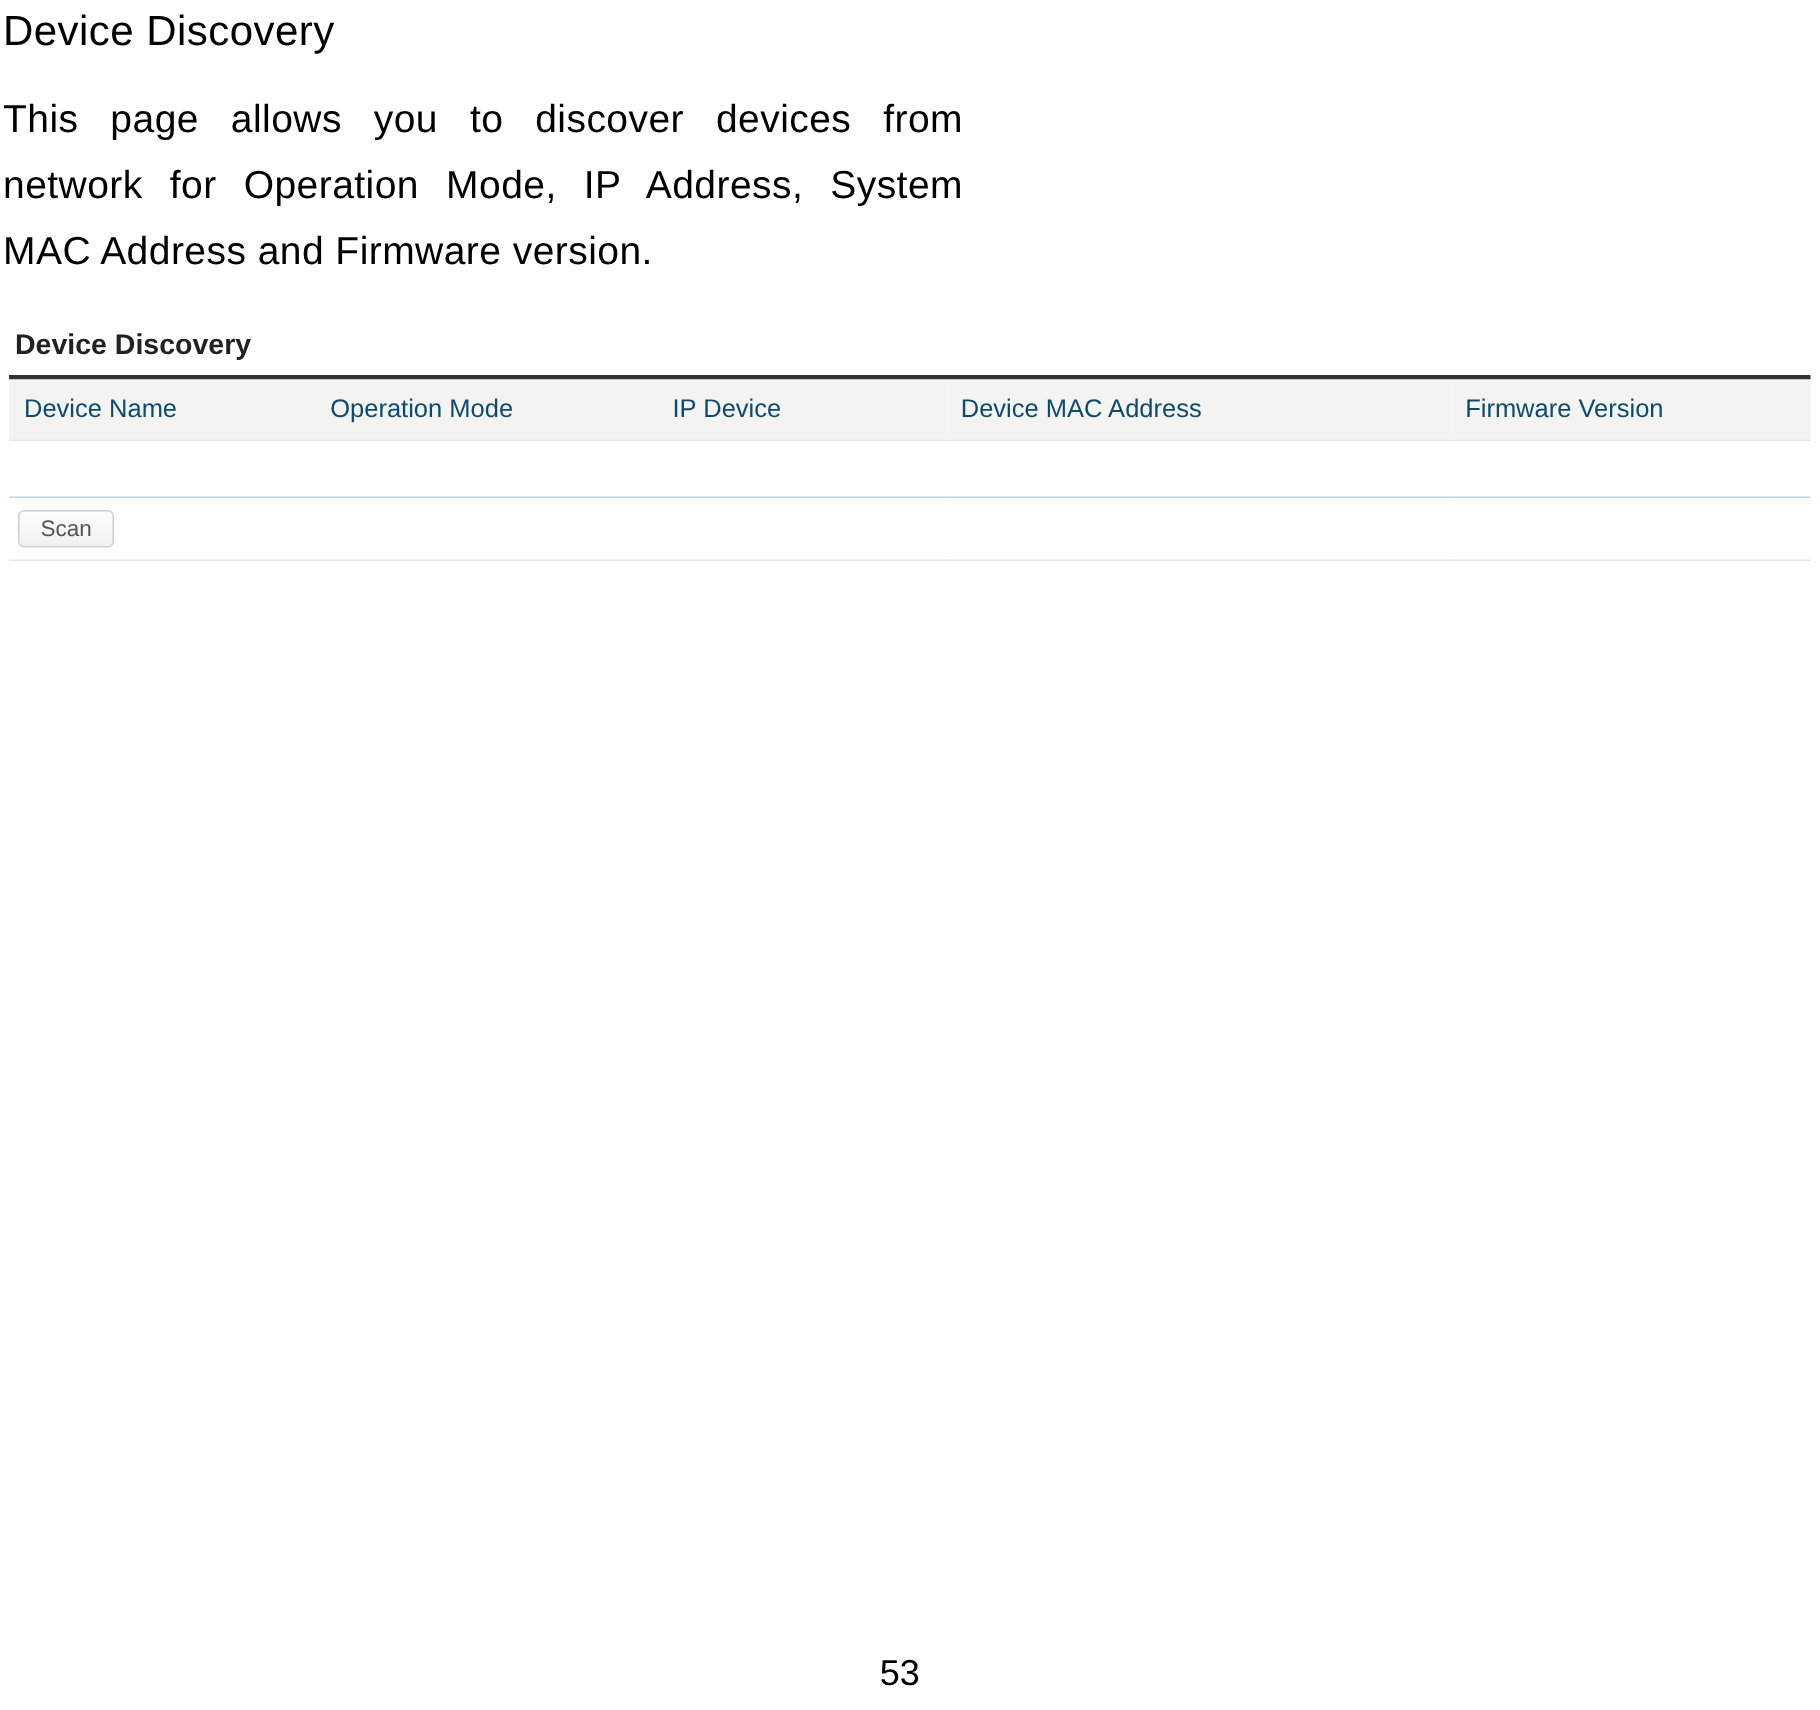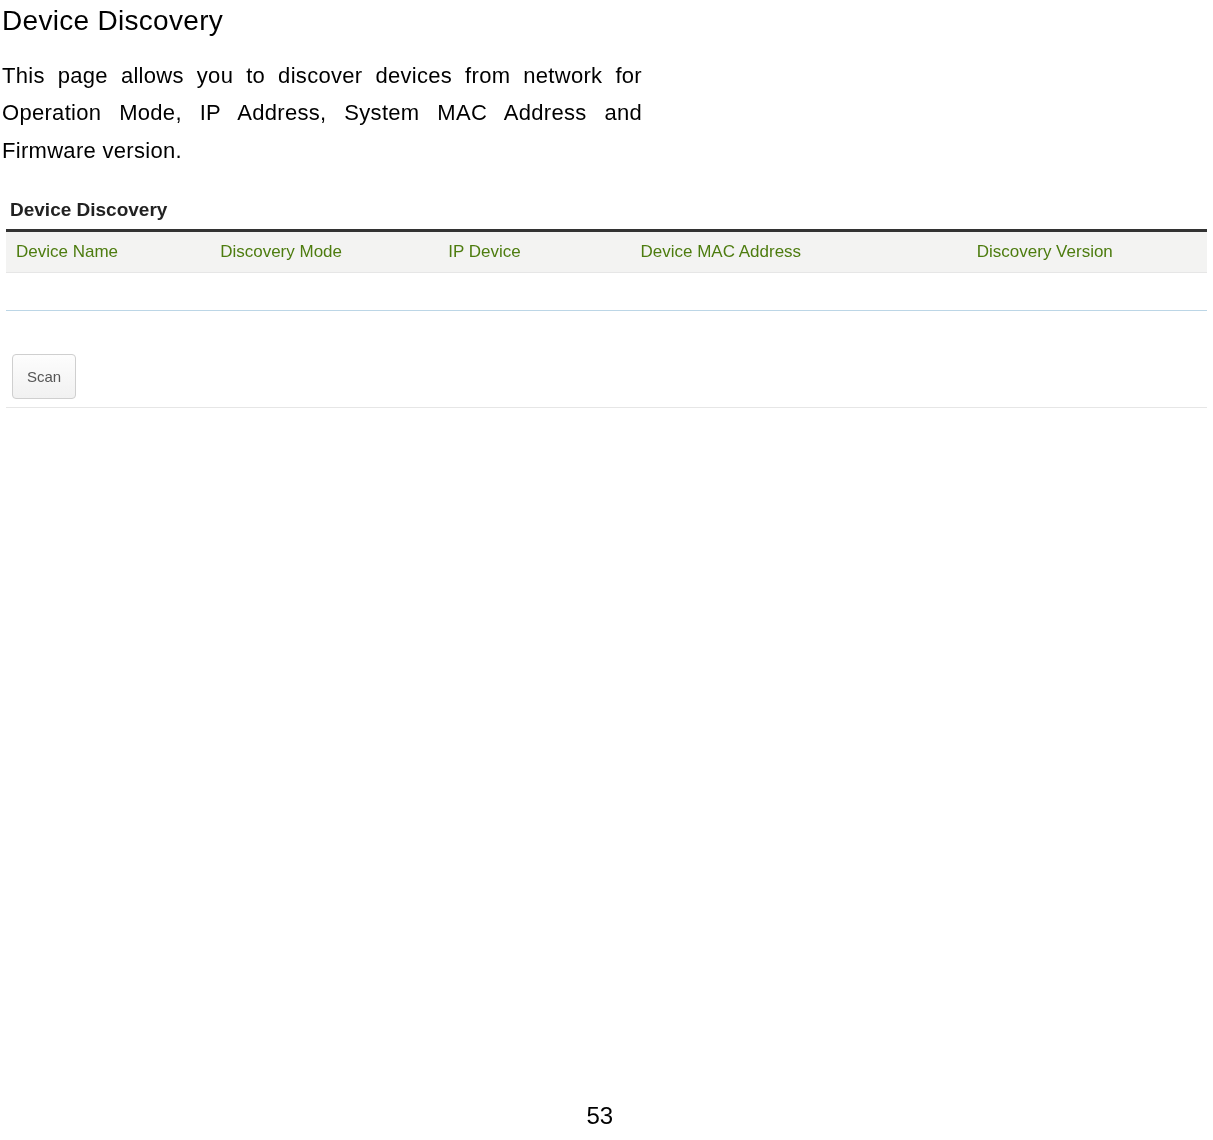--- a/index.html
+++ b/index.html
@@ -15,21 +15,21 @@
       color: #000;
       position: relative;
     }
     .page-title {
       font-size: 28px;
       font-weight: 400;
       margin: 5px 0 20px 2px;
       letter-spacing: 0.3px;
     }
     .description {
-      font-size: 22px;
+      font-size: 26px;
       line-height: 1.7;
       max-width: 640px;
       margin: 0 0 30px 2px;
       text-align: justify;
       letter-spacing: 0.3px;
     }
     .panel {
       margin: 0 6px;
     }
     .panel-title {
@@ -48,43 +48,42 @@
       width: 100%;
       border-collapse: collapse;
     }
     table.device-table thead tr {
       background: #f3f3f2;
     }
     table.device-table th {
       font-family: Verdana, Geneva, sans-serif;
       font-size: 17px;
       font-weight: 400;
-      color: #4d7c0f;
+      color: #0c4a6e;
       text-align: left;
       padding: 10px 10px 10px 10px;
       border-bottom: 1px solid #e6e6e6;
     }
     .spacer-row td {
       height: 38px;
       border-bottom: 1px solid #bcd6e6;
     }
     .scan-row td {
       padding: 8px 6px;
       border-bottom: 1px solid #e6e6e6;
     }
     .scan-button {
       font-family: Verdana, Geneva, sans-serif;
       font-size: 15px;
       color: #555;
       background: linear-gradient(#fdfdfd, #f1f1f1);
       border: 1px solid #cfcfcf;
       border-radius: 4px;
-      padding: 13px 14px;
+      padding: 3px 14px;
       cursor: pointer;
-      margin-top: 35px;
     }
     .page-number {
       position: absolute;
       bottom: 10px;
       left: 50%;
       transform: translateX(-20px);
       font-size: 24px;
     }
   </style>
 </head>
@@ -94,24 +93,24 @@
 
 <p class="description">This page allows you to discover devices from network for Operation Mode, IP Address, System MAC Address and Firmware version.</p>
 
 <div class="panel">
   <div class="panel-title">Device Discovery</div>
   <hr class="thick-line">
   <table class="device-table">
     <thead>
       <tr>
         <th style="width:17%">Device Name</th>
-        <th style="width:19%">Discovery Mode</th>
+        <th style="width:19%">Operation Mode</th>
         <th style="width:16%">IP Device</th>
         <th style="width:28%">Device MAC Address</th>
-        <th style="width:20%">Discovery Version</th>
+        <th style="width:20%">Firmware Version</th>
       </tr>
     </thead>
     <tbody>
       <tr class="spacer-row">
         <td colspan="5"></td>
       </tr>
       <tr class="scan-row">
         <td colspan="5">
           <button class="scan-button">Scan</button>
         </td>

